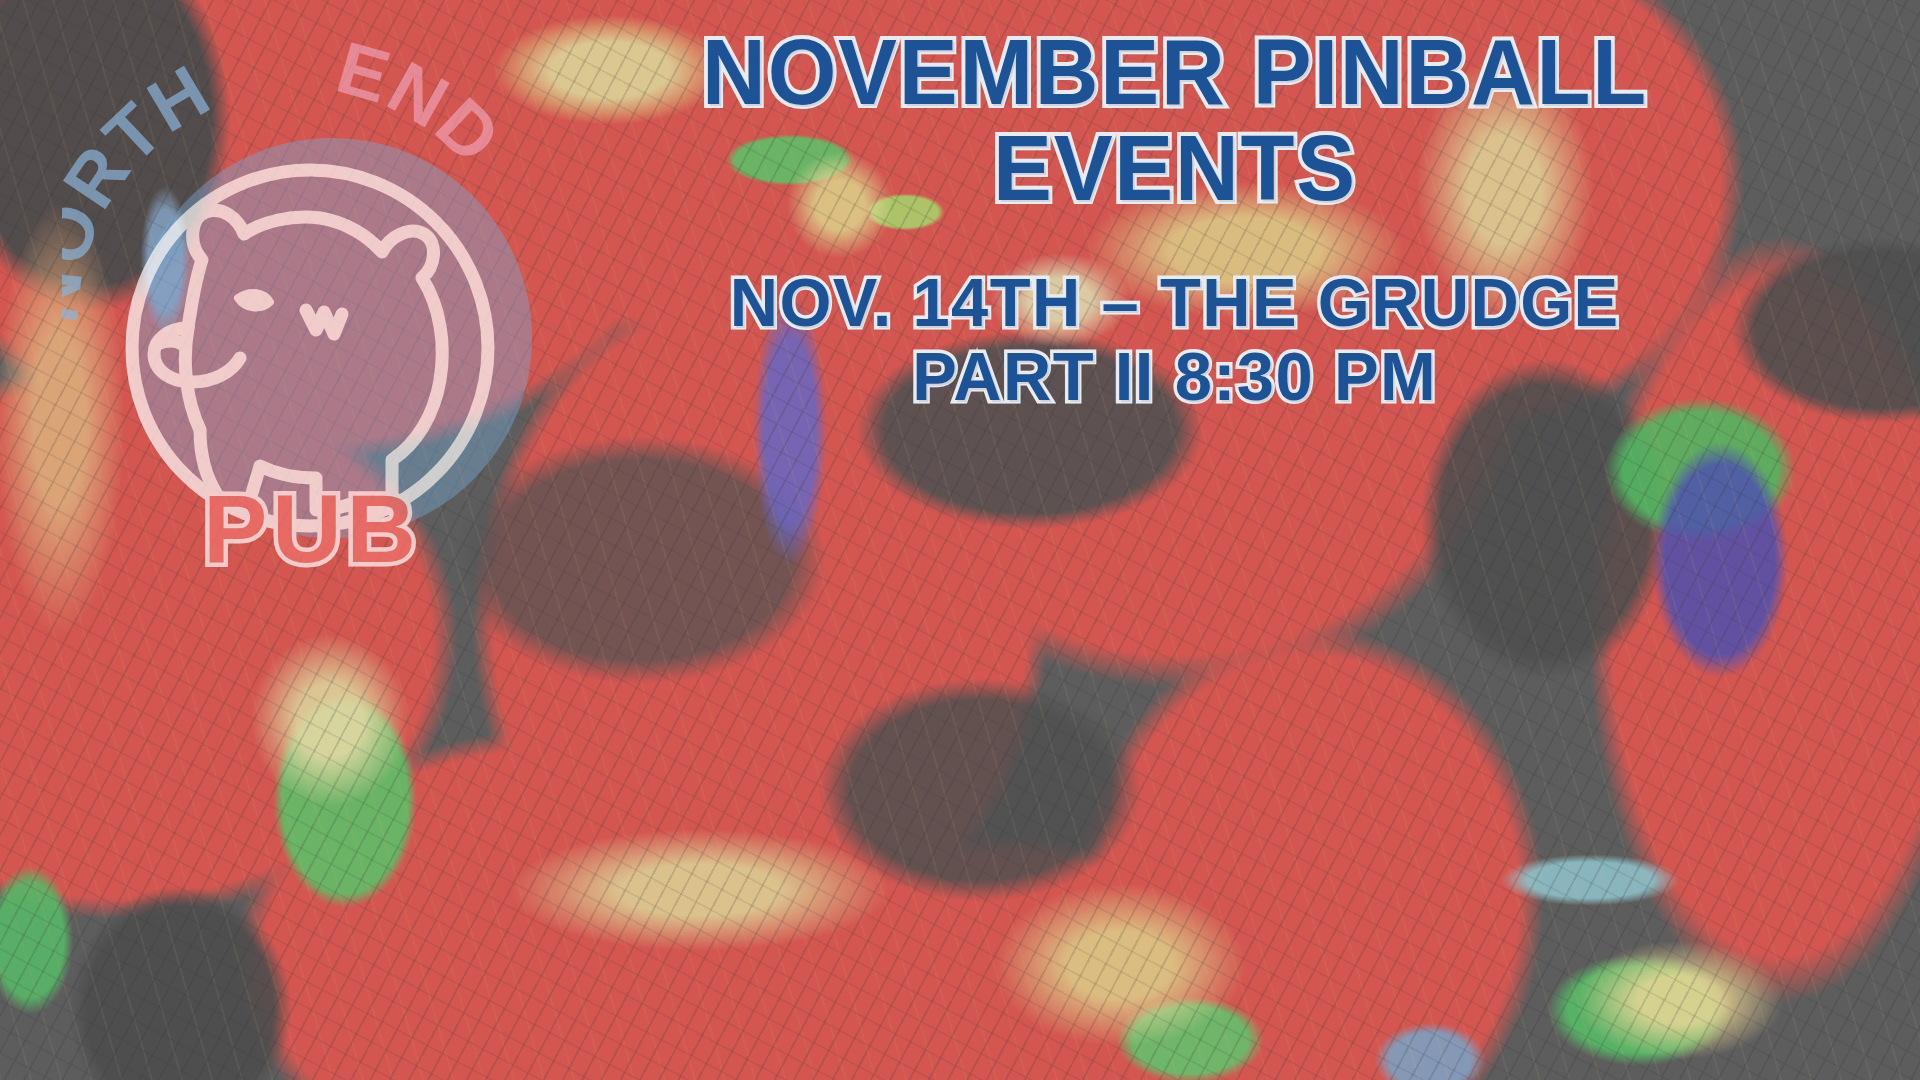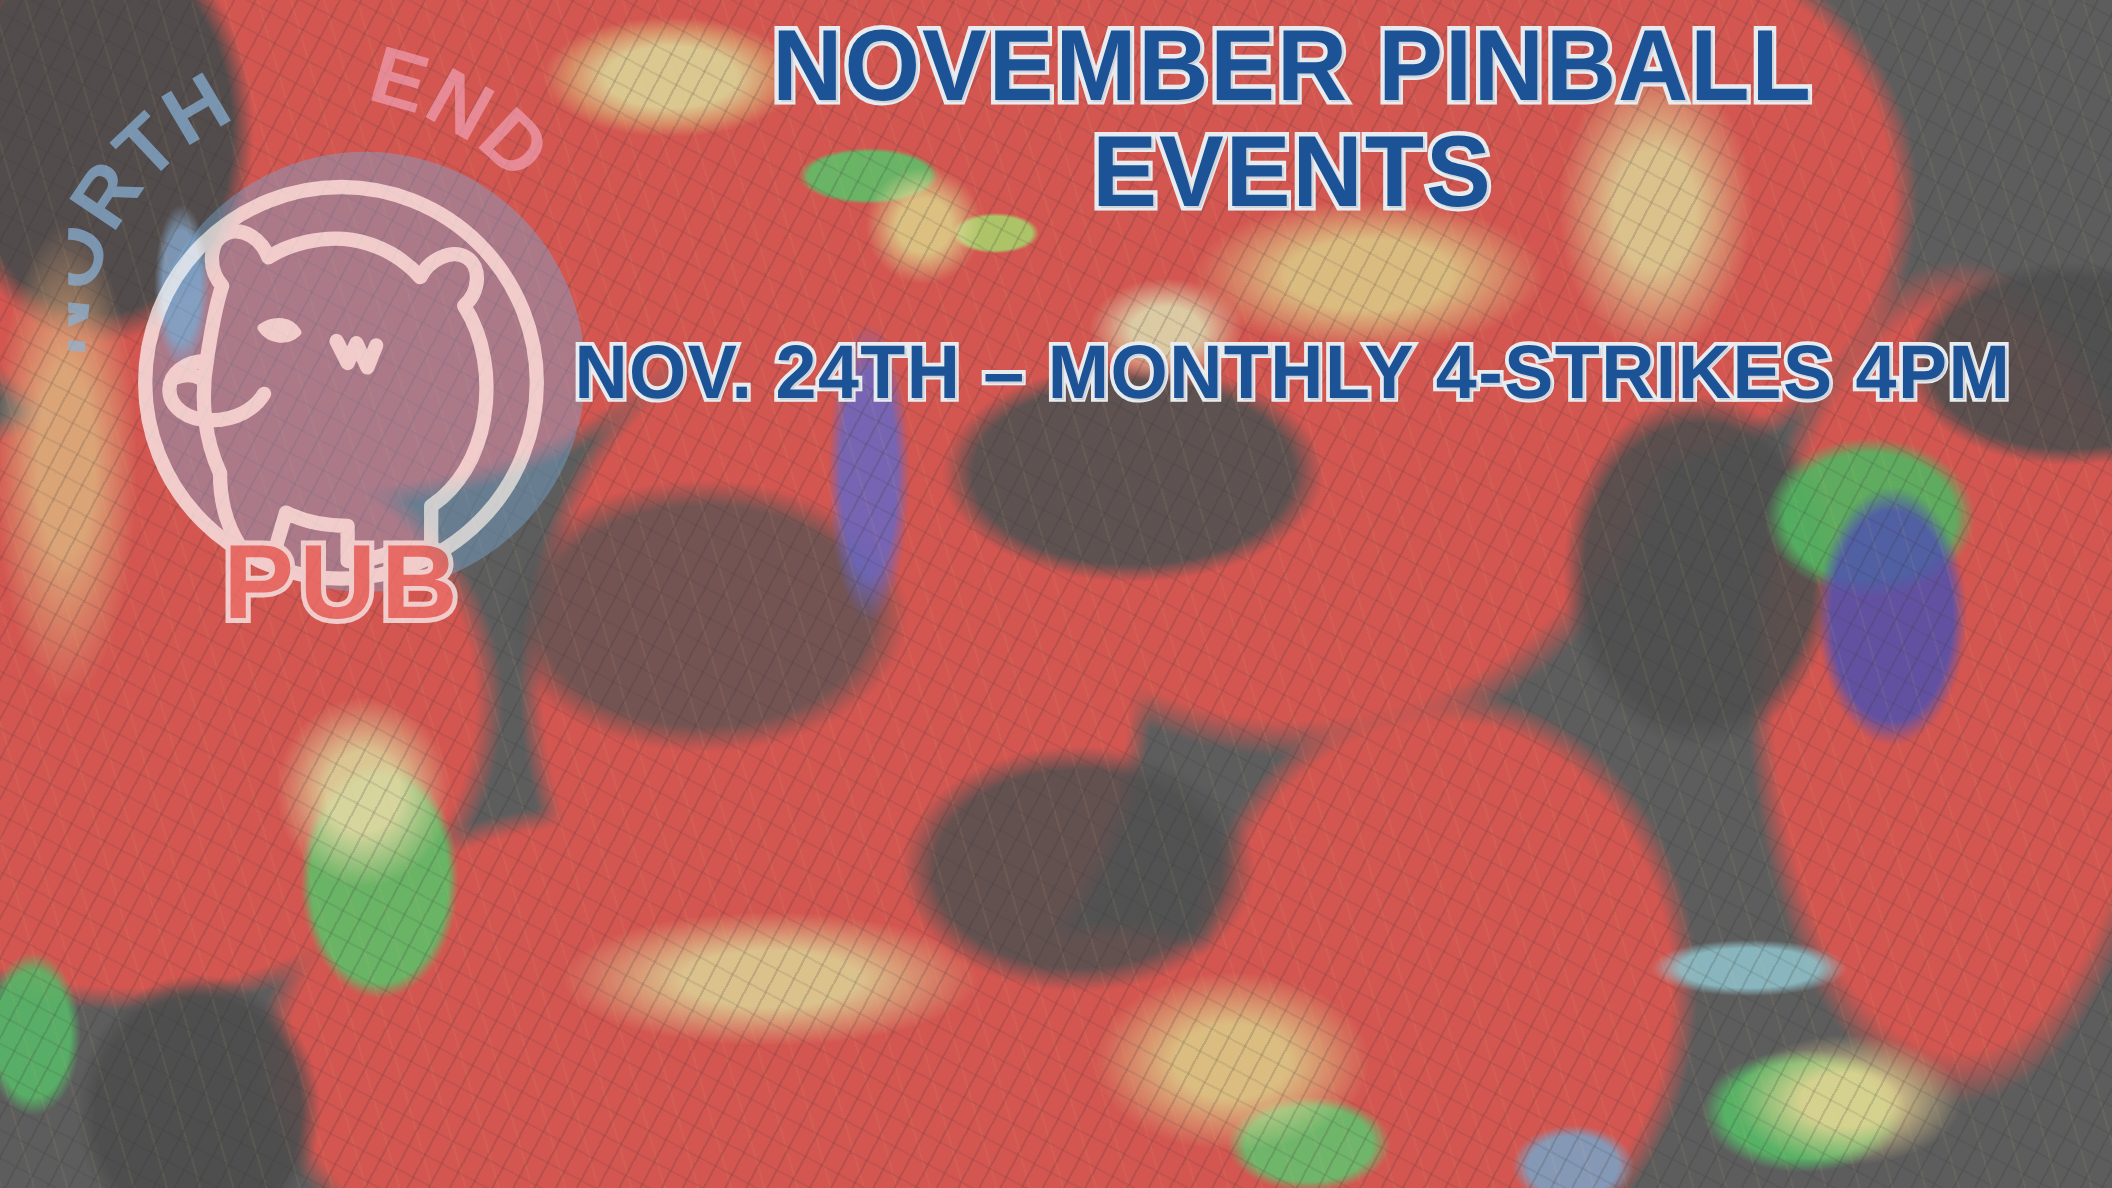--- a/index.html
+++ b/index.html
@@ -105,21 +105,21 @@
     position:absolute;left:48px;top:130px;width:400px;height:400px;
   }
   #logo-pub{
     position:absolute;left:110px;top:452px;width:280px;height:120px;
   }
 
   
   #copy{
     position:absolute;left:430px;top:0;width:1490px;height:1080px;
     display:flex;flex-direction:column;align-items:center;
-    padding-top:12px;box-sizing:border-box;
+    padding-top:24px;box-sizing:border-box;
   }
   .athletic{
     font-family:"Liberation Sans Narrow","Liberation Sans",sans-serif;
     font-weight:bold;
     color:#1c5296;
     letter-spacing:.02em;
     text-align:center;
     white-space:nowrap;
     transform:scaleX(.92);
     transform-origin:center;
@@ -210,24 +210,25 @@
     <div id="title">
       <div class="athletic title-line" style="transform: scaleX(0.96);">NOVEMBER PINBALL</div>
       <div class="athletic title-line" style="transform: scaleX(0.96);">EVENTS</div>
     </div>
 
     <div class="gap-title"></div>
 
 
     <div class="gap-evt"></div>
 
+    <div>
+      <div class="athletic evt" style="transform: scaleX(0.97);">NOV. 14TH – THE GRUDGE</div>
+      <div class="athletic evt-sub" style="transform: scaleX(0.97);">PART II 8:30 PM</div>
+    </div>
 
     <div class="gap-evt"></div>
 
 
     <div class="gap-evt"></div>
 
-    <div>
-      <div class="athletic evt" style="transform: scaleX(0.97);">NOV. 24TH – MONTHLY 4-STRIKES 4PM</div>
-    </div>
 
   </div>
 </div>
 
 </body></html>

